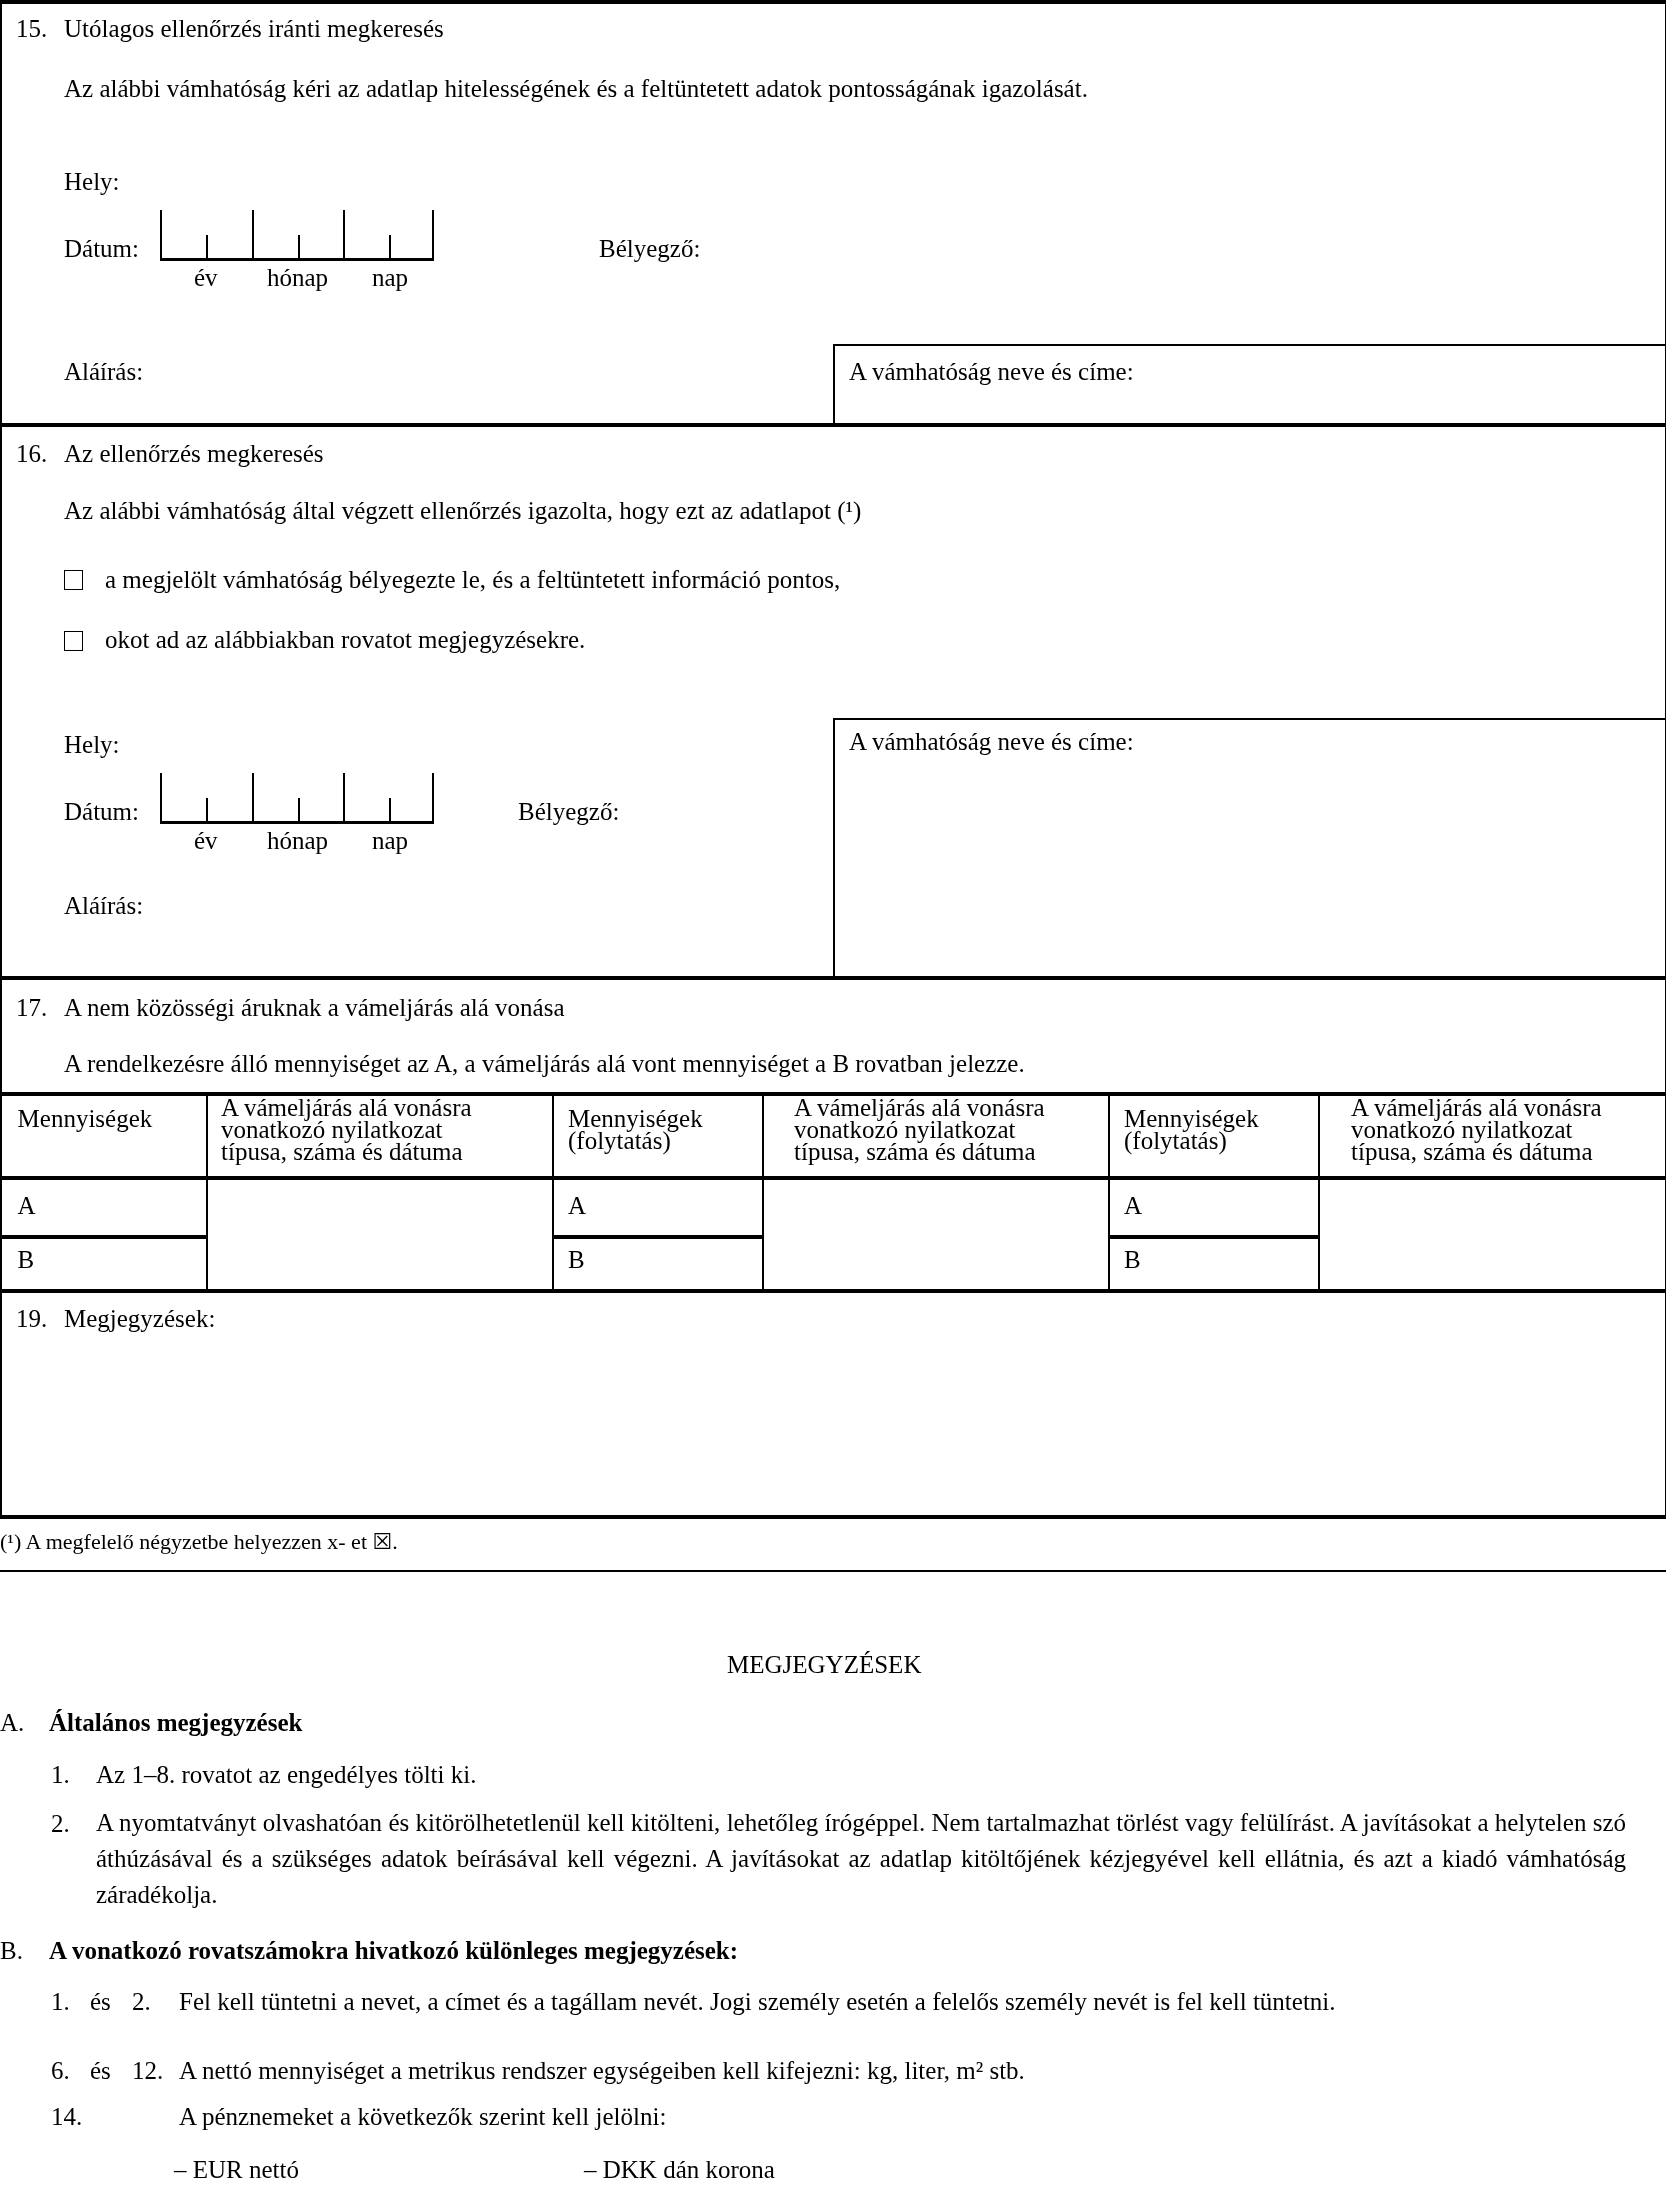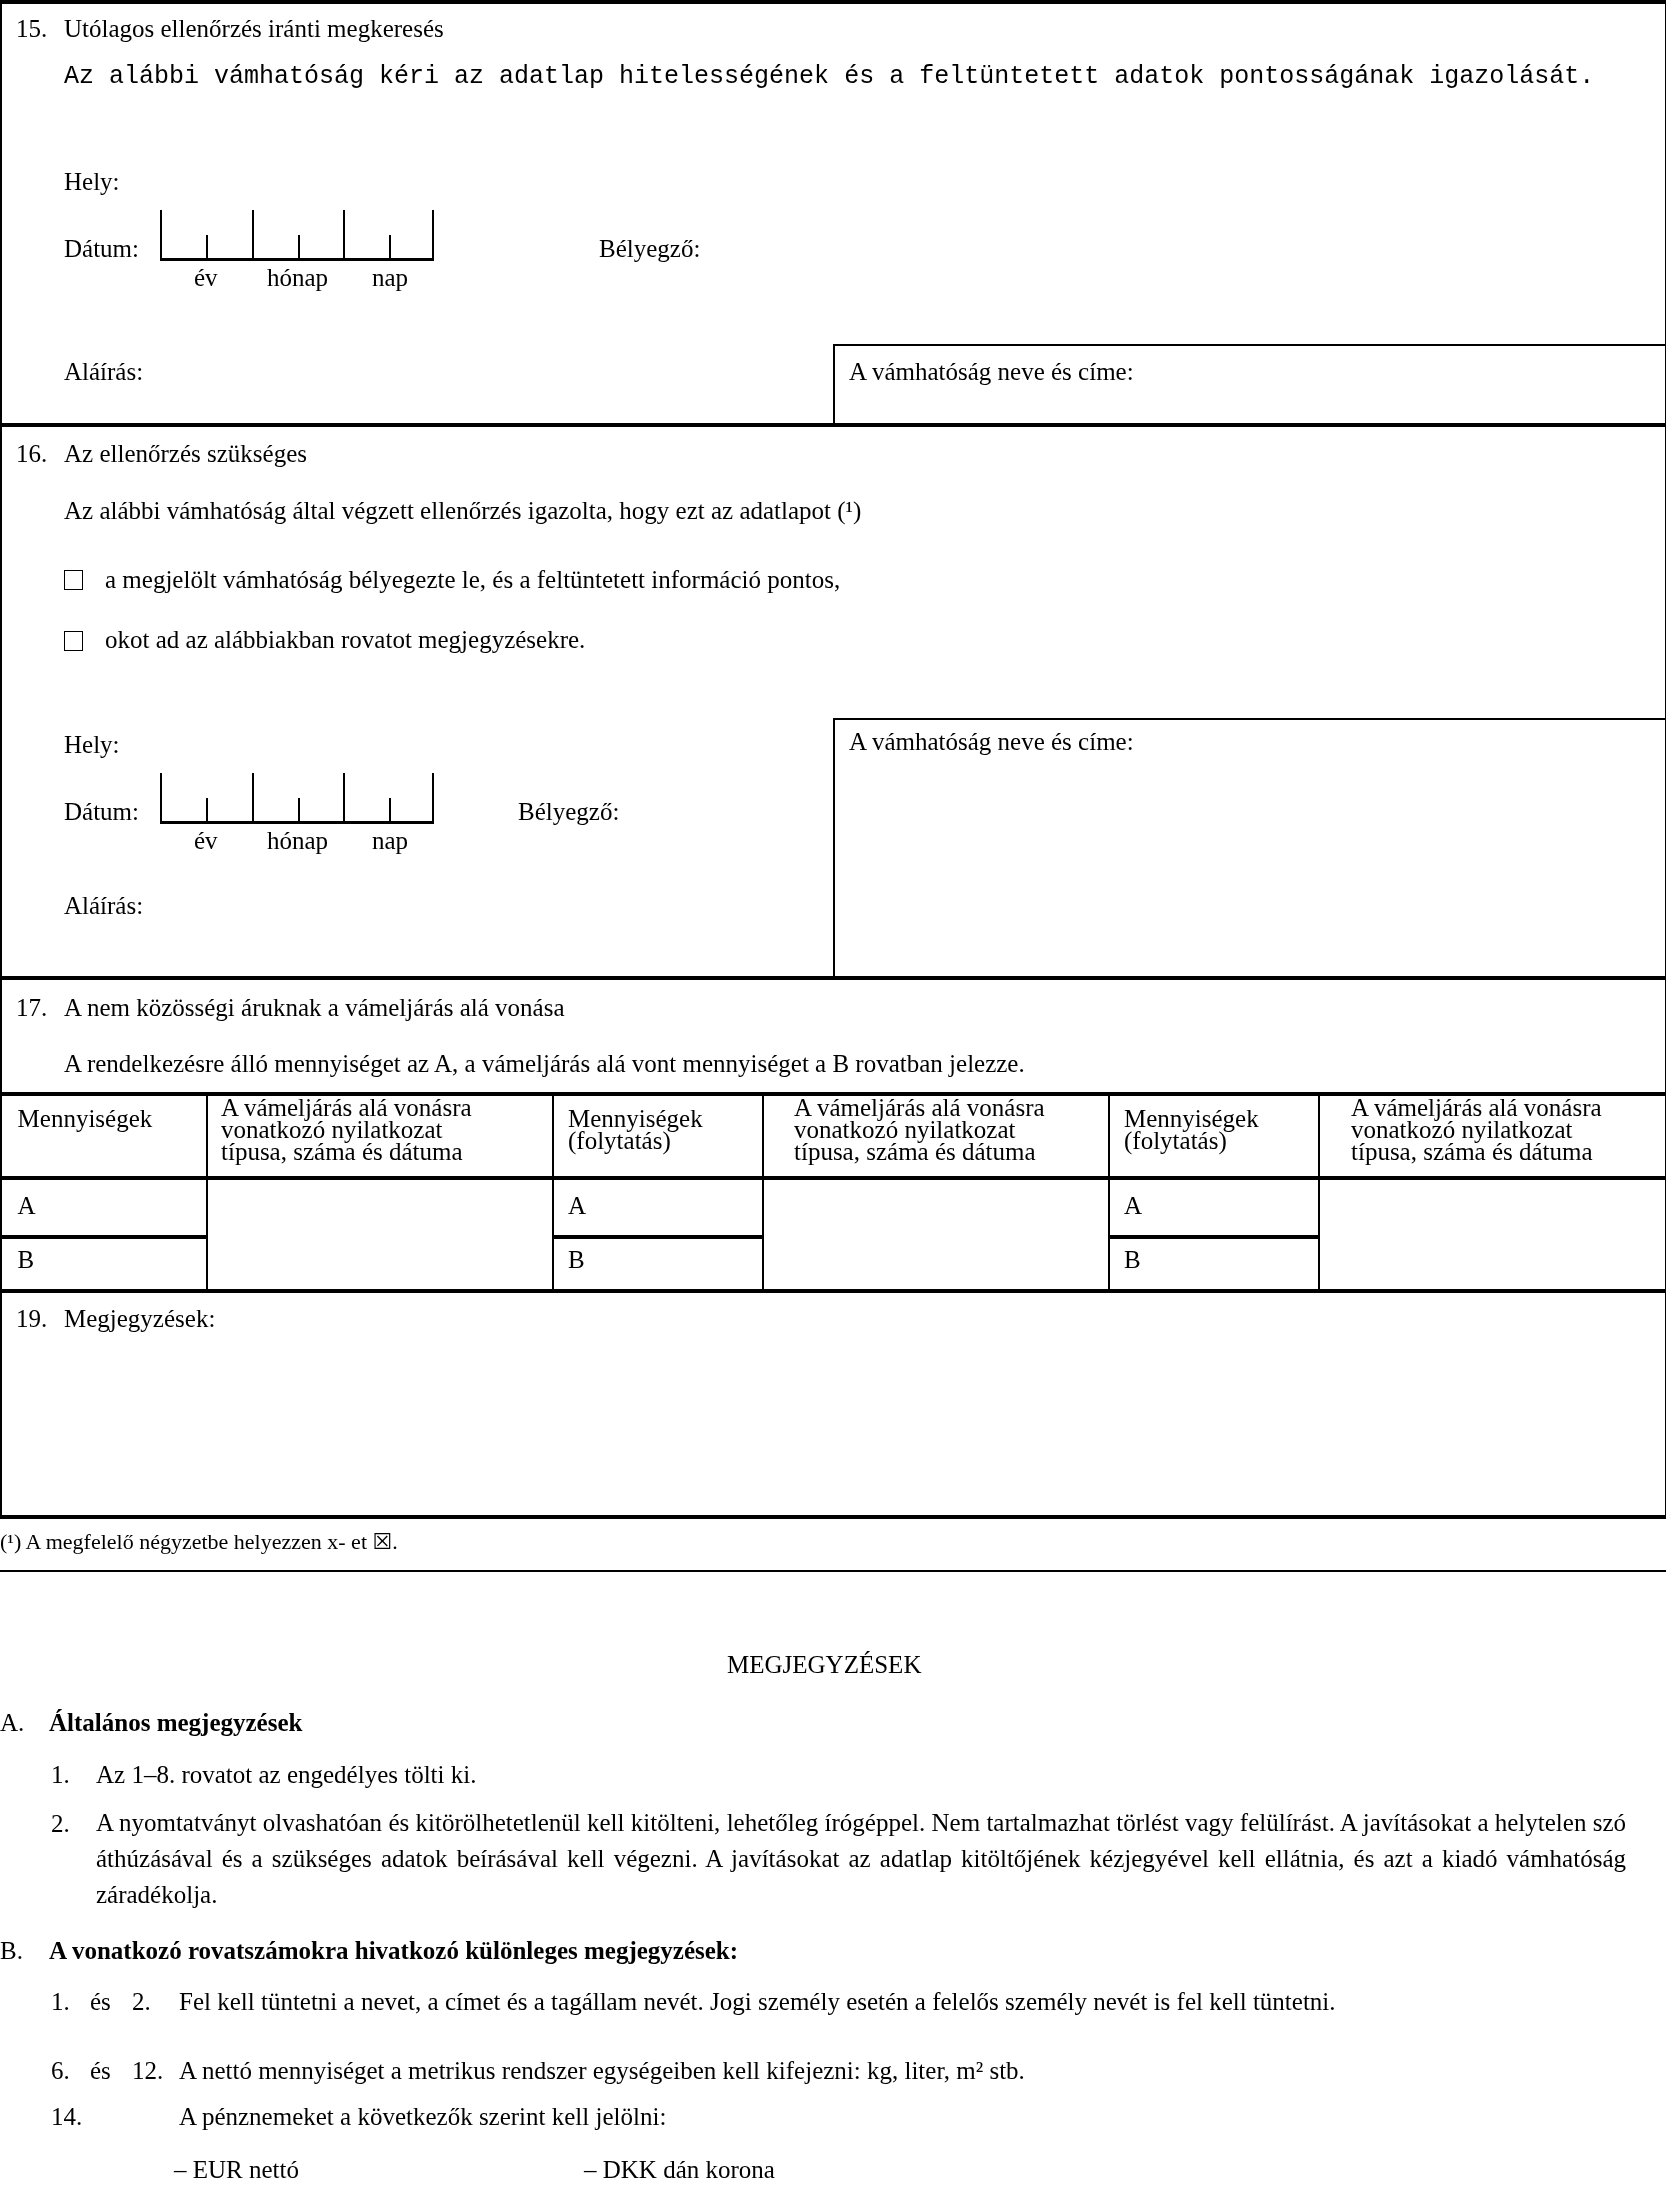--- a/index.html
+++ b/index.html
@@ -25,21 +25,21 @@
 </head>
 <body>
 
 <div class="line h-thick" style="left:0;top:0;width:1666px;"></div>
 <div class="line v-thin" style="left:0;top:0;height:1518px;"></div>
 <div class="line v-thin" style="left:1665px;top:0;height:1518px;"></div>
 
 <div>
   <span class="t" style="left:16px;top:16px;">15.</span>
   <span class="t" style="left:64px;top:16px;">Utólagos ellenőrzés iránti megkeresés</span>
-  <span class="t" style="left:64px;top:64px;font-family:Liberation Mono, monospace;">Az alábbi vámhatóság kéri az adatlap hitelességének és a feltüntetett adatok pontosságának igazolását.</span>
+  <span class="t" style="left:64px;top:76px;">Az alábbi vámhatóság kéri az adatlap hitelességének és a feltüntetett adatok pontosságának igazolását.</span>
   <span class="t" style="left:64px;top:169px;">Hely:</span>
   <span class="t" style="left:64px;top:236px;">Dátum:</span>
   <div class="date-box" style="left:160px;top:210px;">
     <div class="base"></div>
     <div class="tick tall" style="left:0;"></div>
     <div class="tick short" style="left:46px;"></div>
     <div class="tick tall" style="left:92px;"></div>
     <div class="tick short" style="left:138px;"></div>
     <div class="tick tall" style="left:183px;"></div>
     <div class="tick short" style="left:229px;"></div>
@@ -52,21 +52,21 @@
   <span class="t" style="left:64px;top:359px;">Aláírás:</span>
   <div class="line h-thin" style="left:833px;top:344px;width:834px;"></div>
   <div class="line v-thin" style="left:833px;top:344px;height:79px;"></div>
   <span class="t" style="left:849px;top:359px;">A vámhatóság neve és címe:</span>
 </div>
 
 <div class="line h-thick" style="left:0;top:423px;width:1666px;"></div>
 
 <div>
   <span class="t" style="left:16px;top:441px;">16.</span>
-  <span class="t" style="left:64px;top:441px;">Az ellenőrzés szükséges</span>
+  <span class="t" style="left:64px;top:441px;">Az ellenőrzés megkeresés</span>
   <span class="t" style="left:64px;top:498px;">Az alábbi vámhatóság által végzett ellenőrzés igazolta, hogy ezt az adatlapot (¹)</span>
 
   <div class="cb" style="left:64px;top:570px;"></div>
   <span class="t" style="left:105px;top:567px;">a megjelölt vámhatóság bélyegezte le, és a feltüntetett információ pontos,</span>
 
   <div class="cb" style="left:64px;top:631px;"></div>
   <span class="t" style="left:105px;top:627px;">okot ad az alábbiakban rovatot megjegyzésekre.</span>
 
   <span class="t" style="left:64px;top:732px;">Hely:</span>
   <span class="t" style="left:64px;top:799px;">Dátum:</span>

